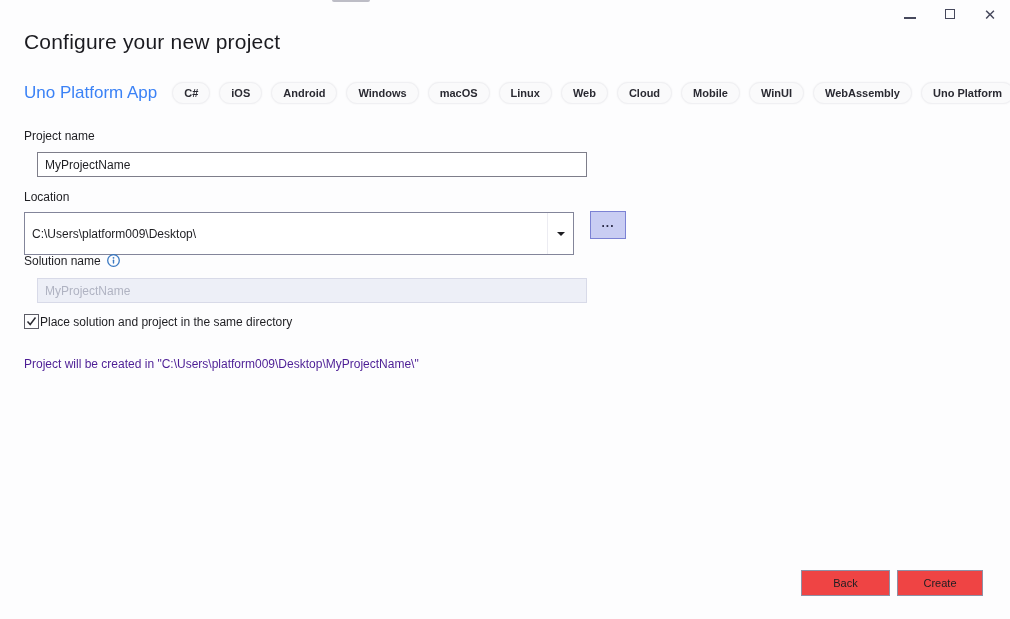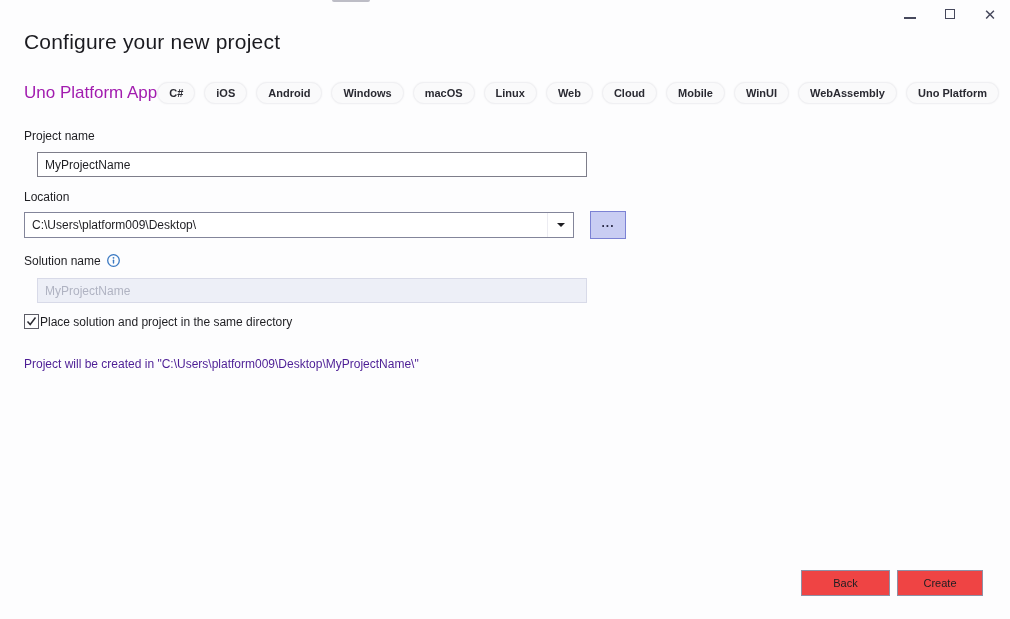--- a/index.html
+++ b/index.html
@@ -20,21 +20,21 @@
   .max-glyph { width: 10px; height: 10px; border: 1.6px solid #46485c; }
   .close-glyph { font-size: 15px; color: #46485c; line-height: 1; }
 
   .top-artifact { position: absolute; left: 332px; top: 0; width: 38px; height: 2px; background: rgba(70,70,95,0.35); border-radius: 0 0 2px 2px; }
 
   
   .page-title { position: absolute; left: 24px; top: 30px; font-size: 21px; font-weight: 400; color: #1b1b20; letter-spacing: 0.2px; }
 
   
   .template-row { position: absolute; left: 24px; top: 82px; display: flex; align-items: center; }
-  .template-name { font-size: 17px; color: #a21caf; white-space: nowrap; }
+  .template-name { font-size: 17px; color: #3b82f6; margin-right: 15px; white-space: nowrap; }
   .tags { display: flex; align-items: center; gap: 9px; }
   .tags span {
     display: inline-block; padding: 4px 11px; border-radius: 11px;
     background: #fafafb; border: 1px solid #f0f0f3;
     box-shadow: 0 0 2px rgba(0,0,0,0.06);
     font-size: 11px; font-weight: 700; color: #2a2a32; white-space: nowrap;
   }
 
   .form-label { position: absolute; left: 24px; font-size: 12px; color: #1e1e22; }
 
@@ -43,21 +43,21 @@
     border: 1px solid #7e7e8a; background: #ffffff;
     font-family: "Liberation Sans", sans-serif; font-size: 12px; color: #1e1e22;
     padding: 0 7px; outline: none; margin-left: 13px;
   }
   .text-input.disabled {
     background: #edeff7; border: 1px solid #d8dae8; color: #b0b3c2;
   }
 
   
   .combo {
-    position: absolute; left: 24px; top: 212px; width: 550px; height: 26px;
+    position: absolute; left: 24px; top: 212px; width: 550px; height: 43px;
     border: 1px solid #83859a; background: #ffffff;
     display: flex; align-items: center; cursor: default;
   }
   .combo-text { flex: 1; font-size: 12px; color: #1e1e22; padding: 0 7px; white-space: nowrap; overflow: hidden; }
   .combo-arrow-zone { width: 26px; height: 100%; border-left: 1px solid #ececf2; display: flex; align-items: center; justify-content: center; }
   .combo-arrow { width: 0; height: 0; border-left: 4px solid transparent; border-right: 4px solid transparent; border-top: 4px solid #1e1e22; }
 
   .browse-btn {
     position: absolute; left: 590px; top: 211px; width: 36px; height: 28px;
     background: #c9cdf3; border: 1px solid #7c82d4;

